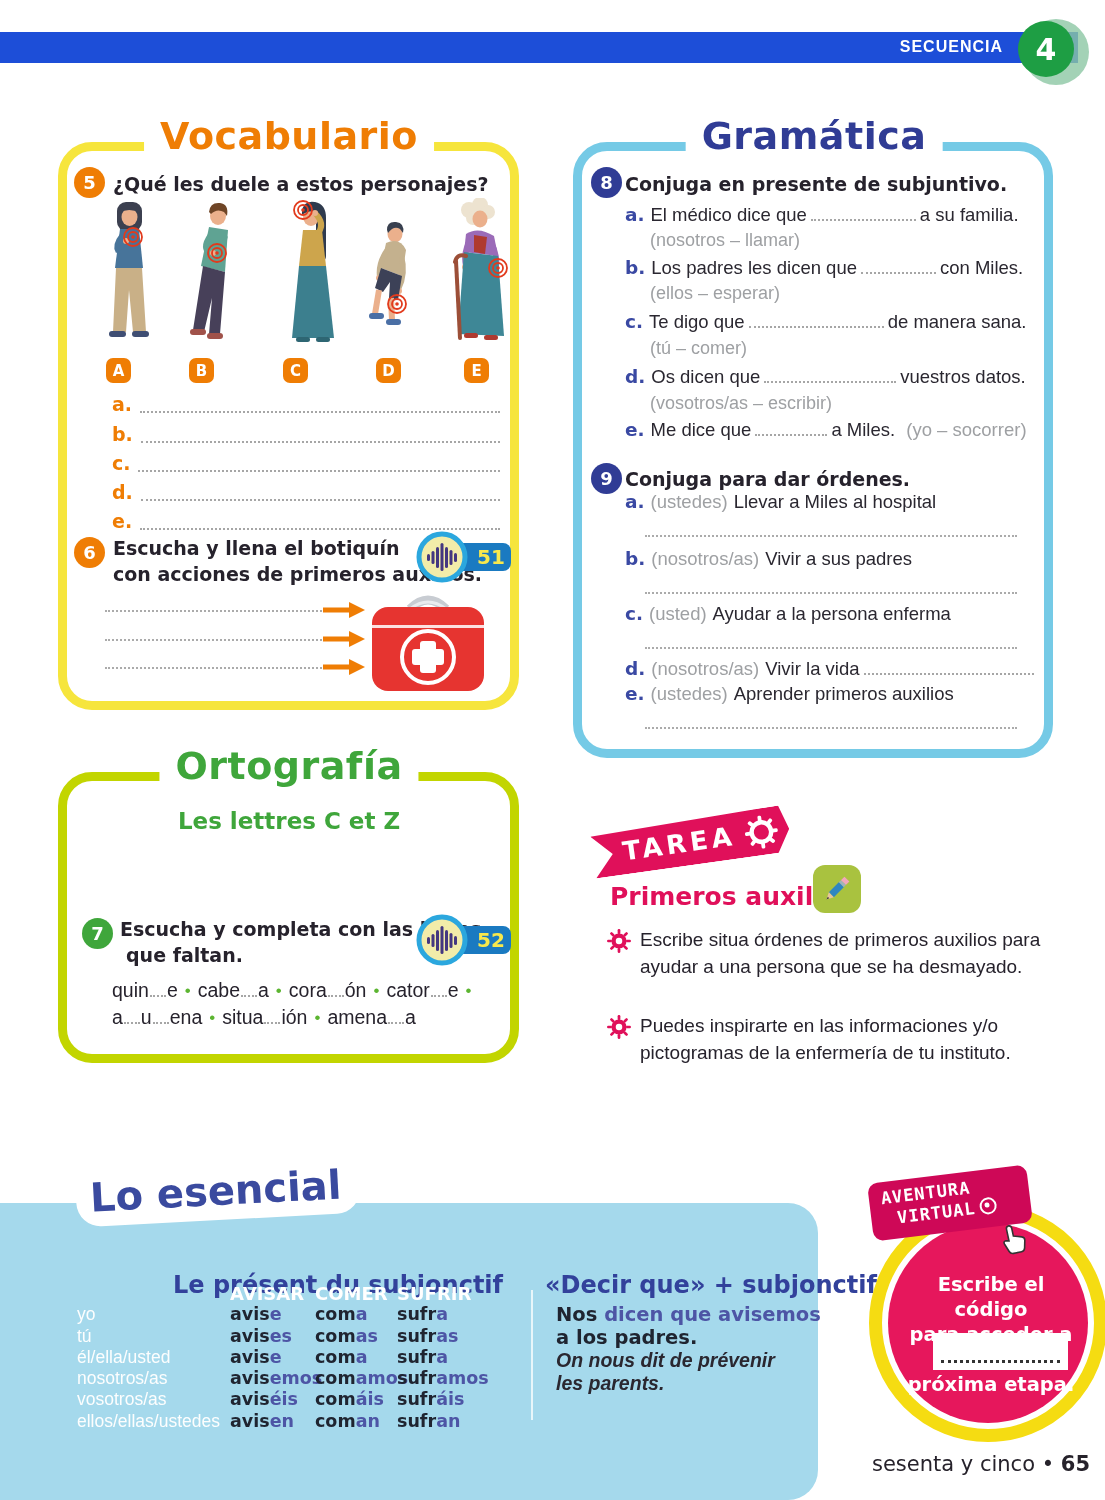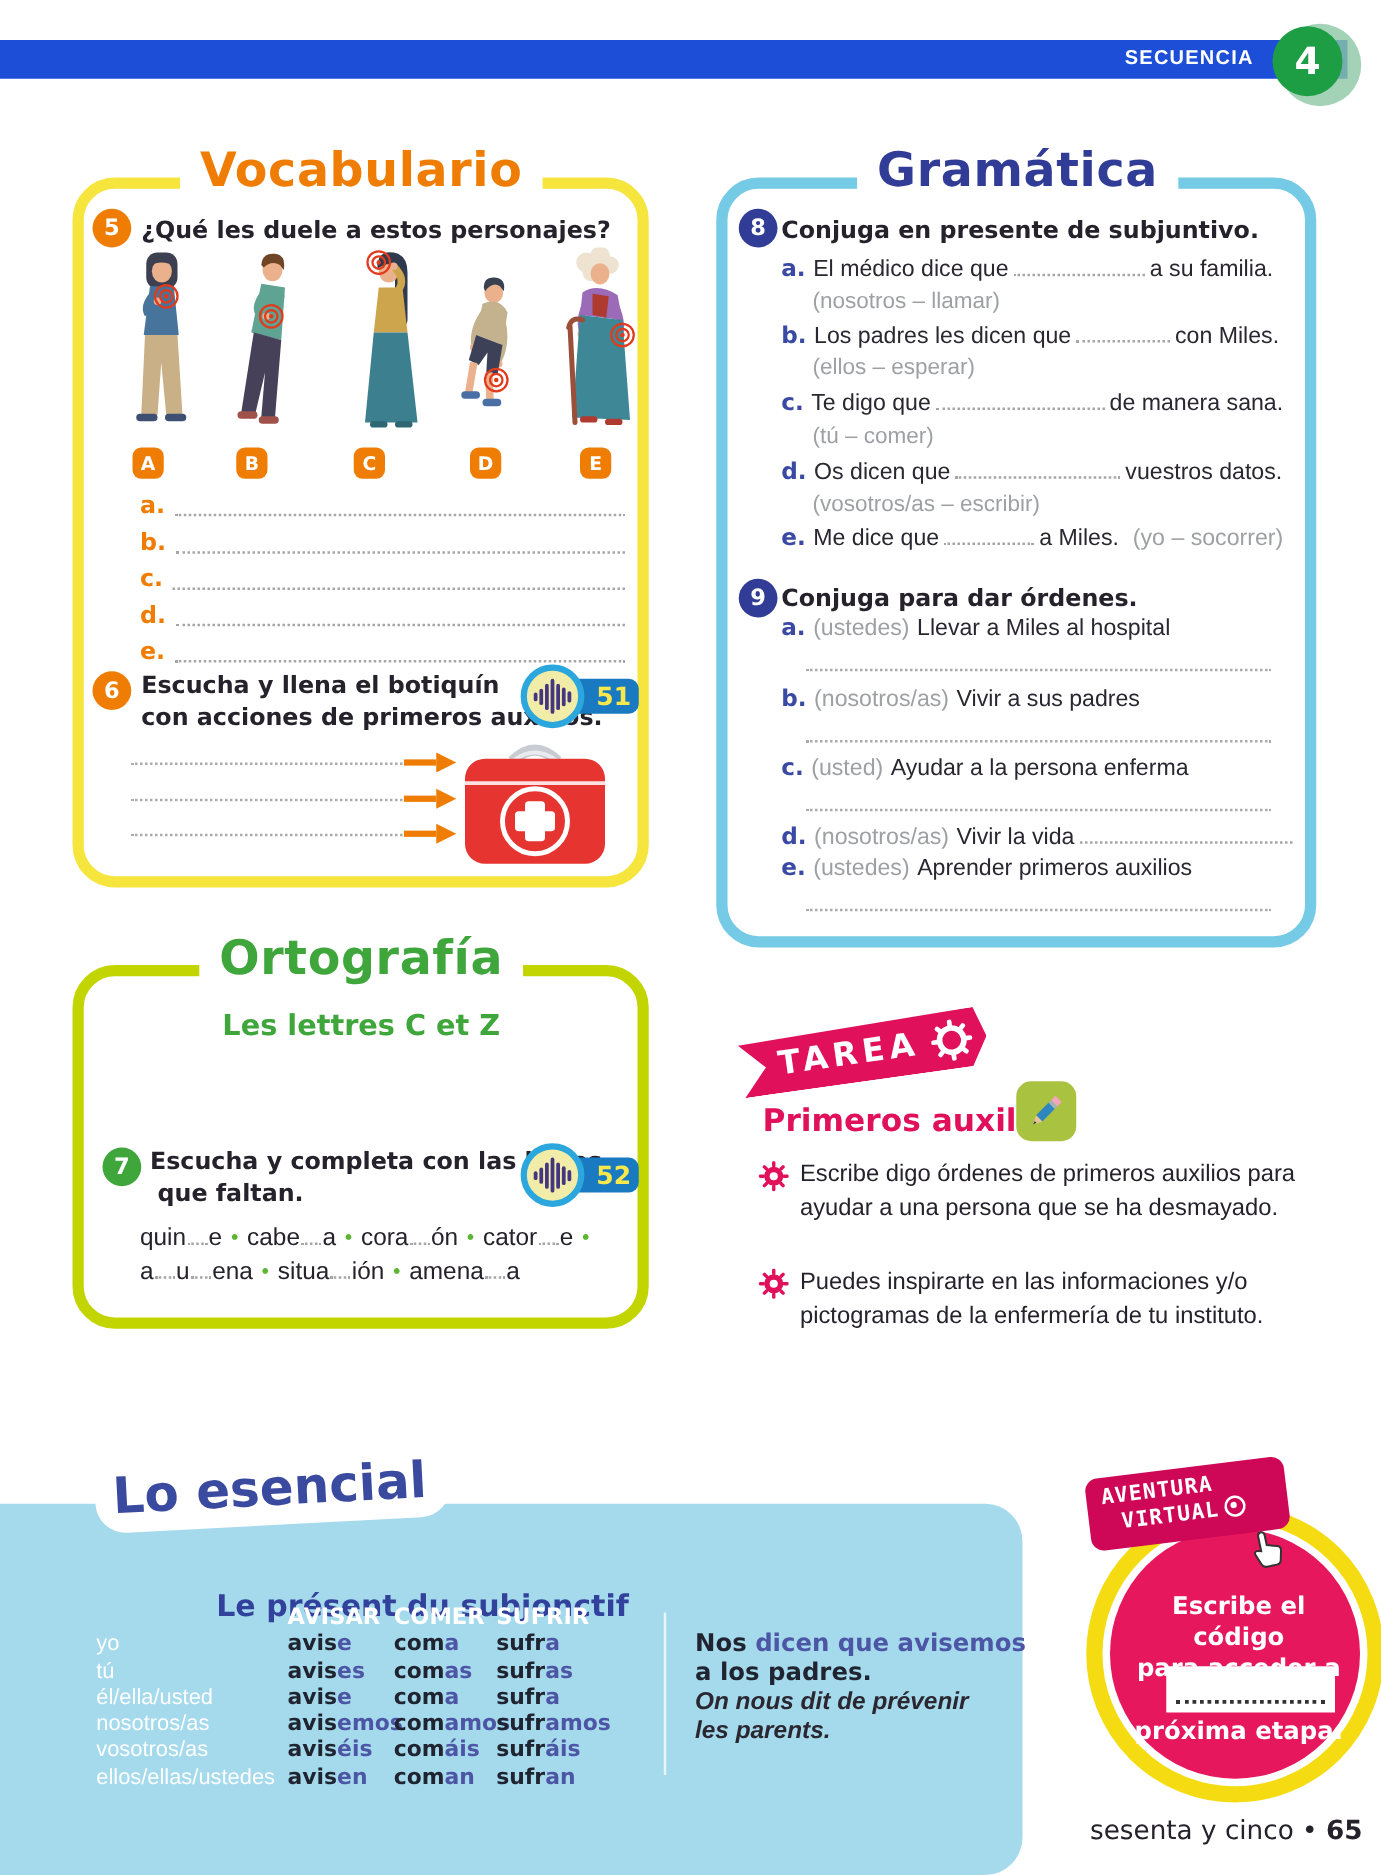--- a/index.html
+++ b/index.html
@@ -410,21 +410,21 @@
       <rect x="1" y="10.75" width="4.5" height="2.5" rx="1"></rect>
         <rect x="18.5" y="10.75" width="4.5" height="2.5" rx="1"></rect>
       <rect x="10.75" y="1" width="2.5" height="4.5" rx="1" transform="rotate(45 12 12)"></rect>
       <rect x="10.75" y="1" width="2.5" height="4.5" rx="1" transform="rotate(135 12 12)"></rect>
       <rect x="10.75" y="1" width="2.5" height="4.5" rx="1" transform="rotate(225 12 12)"></rect>
       <rect x="10.75" y="1" width="2.5" height="4.5" rx="1" transform="rotate(315 12 12)"></rect>
       <circle cx="12" cy="12" r="7"></circle>
     </g>
     <circle cx="12" cy="12" r="3" fill="#fff"></circle>
   </svg>
-  <div class="tbullet-text" style="top:926px;">Escribe digo órdenes de primeros auxilios para ayudar a una persona que se ha desmayado.</div>
+  <div class="tbullet-text" style="top:926px;">Escribe situa órdenes de primeros auxilios para ayudar a una persona que se ha desmayado.</div>
 
   <svg class="abs" style="left:606px;top:1014px;" width="26" height="26" viewBox="0 0 24 24">
     <g fill="#E0105A">
       <rect x="10.75" y="1" width="2.5" height="4.5" rx="1"></rect>
         <rect x="10.75" y="18.5" width="2.5" height="4.5" rx="1"></rect>
       <rect x="1" y="10.75" width="4.5" height="2.5" rx="1"></rect>
         <rect x="18.5" y="10.75" width="4.5" height="2.5" rx="1"></rect>
       <rect x="10.75" y="1" width="2.5" height="4.5" rx="1" transform="rotate(45 12 12)"></rect>
       <rect x="10.75" y="1" width="2.5" height="4.5" rx="1" transform="rotate(135 12 12)"></rect>
       <rect x="10.75" y="1" width="2.5" height="4.5" rx="1" transform="rotate(225 12 12)"></rect>
@@ -432,20 +432,21 @@
       <circle cx="12" cy="12" r="7"></circle>
     </g>
     <circle cx="12" cy="12" r="3" fill="#fff"></circle>
   </svg>
   <div class="tbullet-text" style="top:1012px;">Puedes inspirarte en las informaciones y/o pictogramas de la enfermería de tu instituto.</div>
 
   <div class="abs panel"></div>
   <div class="esencial-title">Lo esencial</div>
 
   <div class="panel-h" style="left:173px;top:1238px;">Le présent du subjonctif</div>
+  <div class="panel-h" style="left:545px;top:1238px;">«Decir que» + subjonctif</div>
 
   <div class="conj">
     <span></span>
     <span class="vh">AVISAR</span>
     <span class="vh">COMER</span>
     <span class="vh">SUFRIR</span>
 
     <span class="pron">yo</span>
     <span><span class="stem">avis</span><span class="end">e</span></span>
     <span><span class="stem">com</span><span class="end">a</span></span>

